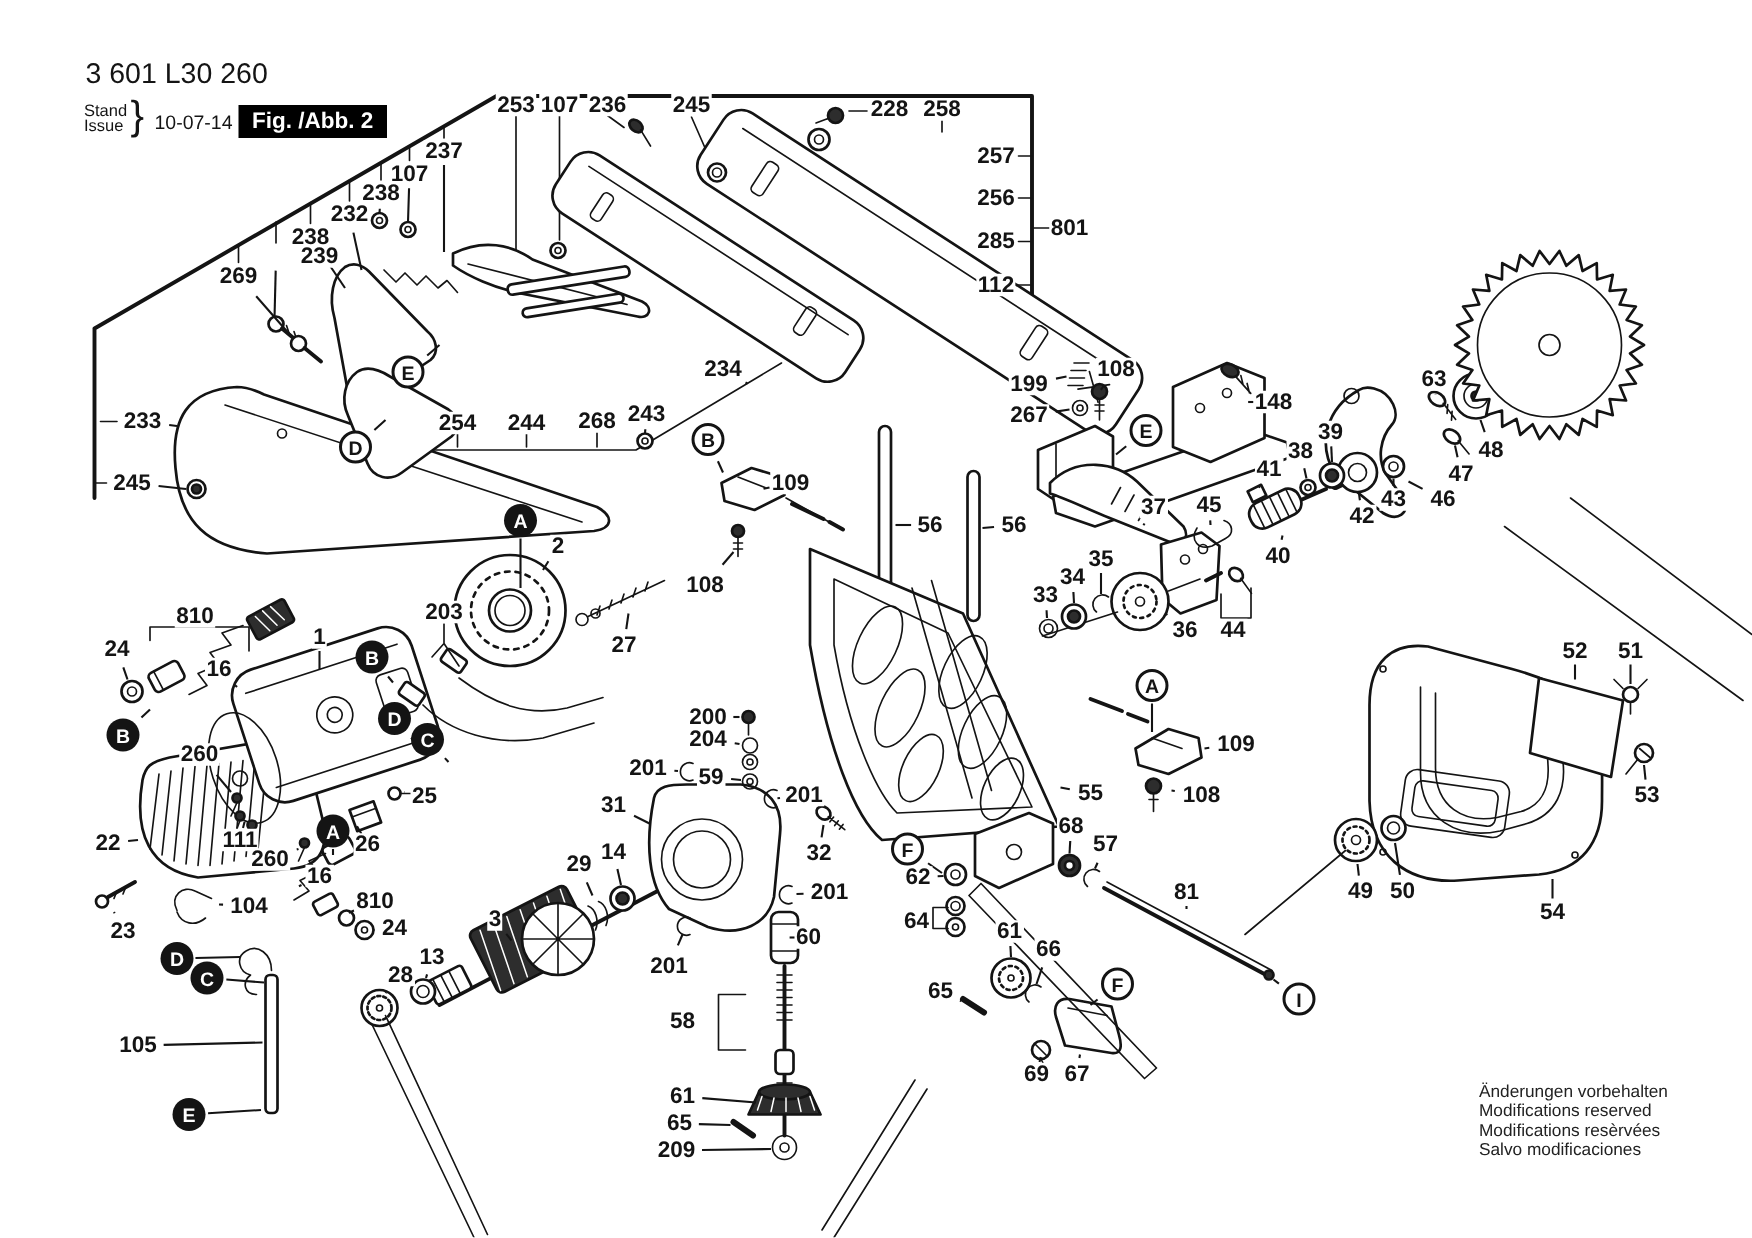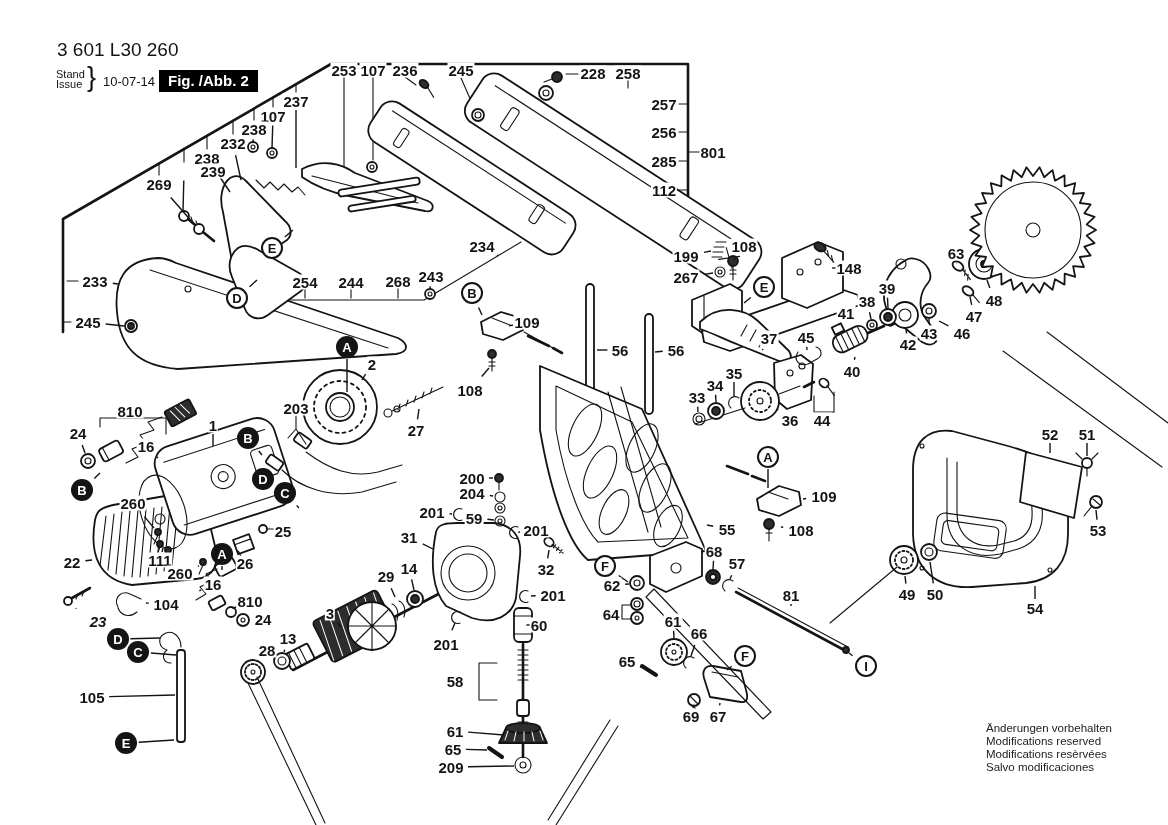--- a/index.html
+++ b/index.html
@@ -580,21 +580,21 @@
       <div class="part-label" style="left: 416px; top: 430px;">27</div>
       <div class="part-label" style="left: 130px; top: 411px;">810</div>
       <div class="part-label" style="left: 78px; top: 433px;">24</div>
       <div class="part-label" style="left: 146px; top: 446px;">16</div>
       <div class="part-label" style="left: 133px; top: 503px;">260</div>
       <div class="part-label" style="left: 283px; top: 531px;">25</div>
       <div class="part-label" style="left: 245px; top: 563px;">26</div>
       <div class="part-label" style="left: 72px; top: 562px;">22</div>
       <div class="part-label" style="left: 160px; top: 560px;">111</div>
       <div class="part-label" style="left: 180px; top: 573px;">260</div>
-      <div class="part-label" style="left: 98px; top: 621px; font-style: italic;">23</div>
+      <div class="part-label" style="left: 82px; top: 621px;">23</div>
       <div class="part-label" style="left: 166px; top: 604px;">104</div>
       <div class="part-label" style="left: 213px; top: 584px;">16</div>
       <div class="part-label" style="left: 250px; top: 601px;">810</div>
       <div class="part-label" style="left: 263px; top: 619px;">24</div>
       <div class="part-label" style="left: 92px; top: 697px;">105</div>
       <div class="part-label" style="left: 267px; top: 650px;">28</div>
       <div class="part-label" style="left: 288px; top: 638px;">13</div>
       <div class="part-label" style="left: 330px; top: 613px;">3</div>
       <div class="part-label" style="left: 386px; top: 576px;">29</div>
       <div class="part-label" style="left: 409px; top: 568px;">14</div>

